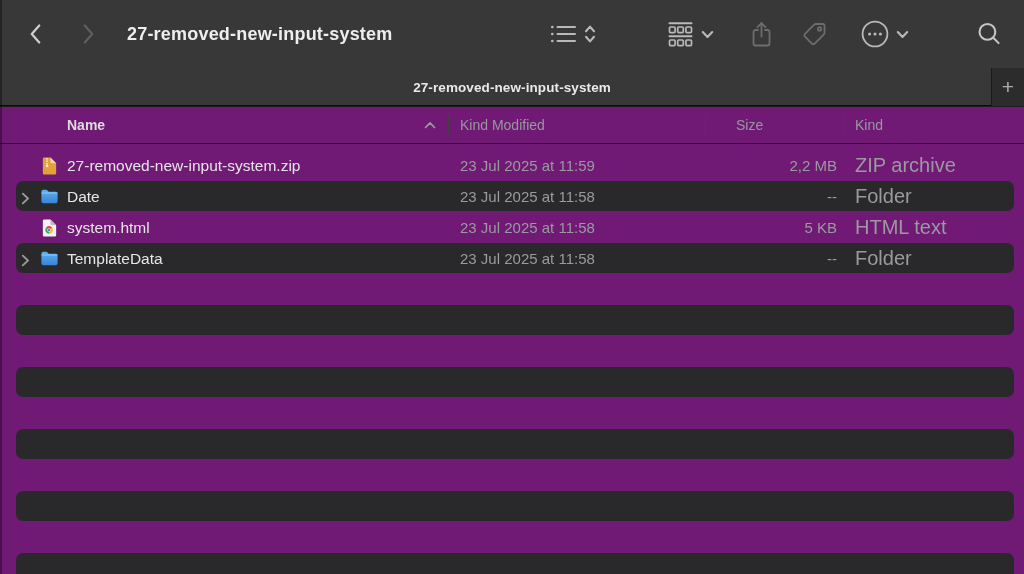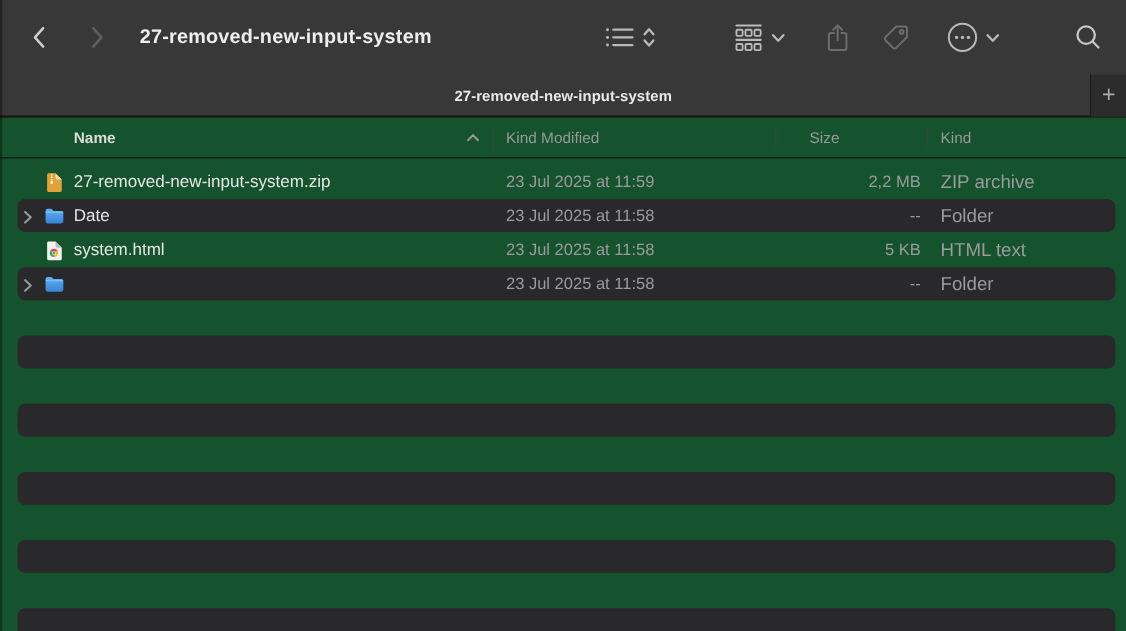--- a/index.html
+++ b/index.html
@@ -31,21 +31,21 @@
   .tab { position:absolute; inset:0; display:flex; align-items:center; justify-content:center; }
   .tab span { font-size:13.5px; font-weight:700; color:#e9e9e9; letter-spacing:.1px; }
   .newtab {
     position:absolute; right:0; top:0; bottom:0; width:33px;
     background:#2c2c2c; border-left:1px solid #1a1a1a;
     color:#ababab; font-size:21px; font-weight:400;
     display:flex; align-items:center; justify-content:center;
   }
 
   
-  .listarea { position:absolute; top:107px; left:0; right:0; bottom:0; background:#14532d; }
+  .listarea { position:absolute; top:107px; left:0; right:0; bottom:0; background:#701a75; }
   .listheader { position:absolute; top:0; left:0; right:0; height:37px; border-bottom:1px solid #111111; }
   .hlabel { position:absolute; top:0; line-height:37px; font-size:14px; color:#98989d; white-space:nowrap; }
   .hlabel.active { color:#dcdcdc; font-weight:700; }
   .hname  { left:67px; }
   .hdate  { left:460px; }
   .hsize  { left:736px; }
   .hkind  { left:855px; }
   .hsort  { position:absolute; left:424px; top:14px; }
   .hdiv   { position:absolute; top:8px; width:1px; height:21px; background:#424242; }
   .hdiv.d1 { left:448px; } .hdiv.d2 { left:705px; } .hdiv.d3 { left:843px; }
@@ -53,21 +53,21 @@
   .rows { position:absolute; top:38px; left:0; right:0; bottom:0; padding-top:5px; }
   .row { position:relative; height:31px; }
   .row .bg { position:absolute; top:0; bottom:1px; left:16px; right:10px; border-radius:7px; }
   .row.striped .bg { background:#29292b; }
   .cell { position:absolute; top:0; line-height:31px; white-space:nowrap; }
   .disc { position:absolute; left:21px; top:9.5px; width:9px; height:13px; }
   .ficon { position:absolute; left:40px; top:6px; width:19px; height:19px; }
   .cname { left:67px;  font-size:15.5px; color:#e6e6e6; }
   .cdate { left:460px; font-size:15px;   color:#9a9a9f;text-align:right; }
   .csize { left:705px; width:132px; text-align:right; font-size:15px; color:#9a9a9f; }
-  .ckind { left:855px; font-size:17px;   color:#9a9a9f; }
+  .ckind { left:855px; font-size:20px;   color:#9a9a9f; }
 </style>
 </head>
 <body>
 
 <div class="window">
 
   <div class="chrome">
     <div class="toolbar">
 
       <button class="tbtn" style="left:26px">
@@ -232,20 +232,21 @@
         <span class="ficon"><svg width="19" height="19" viewBox="0 0 20 20">
               <defs>
                 <linearGradient id="fg" x1="0" y1="0" x2="0" y2="1">
                   <stop offset="0" stop-color="#5fb0f2"></stop>
                   <stop offset="1" stop-color="#3884d8"></stop>
                 </linearGradient>
               </defs>
               <path d="M1.5 5.5V15a2 2 0 0 0 2 2h13a2 2 0 0 0 2-2V7a2 2 0 0 0-2-2H9.2L7.6 3.4A1.5 1.5 0 0 0 6.5 3h-3a2 2 0 0 0-2 2z" fill="url(#fg)"></path>
               <rect x="1.5" y="5.6" width="17" height="1.5" rx="0.75" fill="#7cc2f5" opacity="0.9"></rect>
             </svg></span>
+        <span class="cell cname">TemplateData</span>
         <span class="cell cdate">23 Jul 2025 at 11:58</span>
         <span class="cell csize">--</span>
         <span class="cell ckind">Folder</span>
       </div>
         <div class="row">
           <span class="bg"></span>
         </div>
         <div class="row striped">
           <span class="bg"></span>
         </div>

